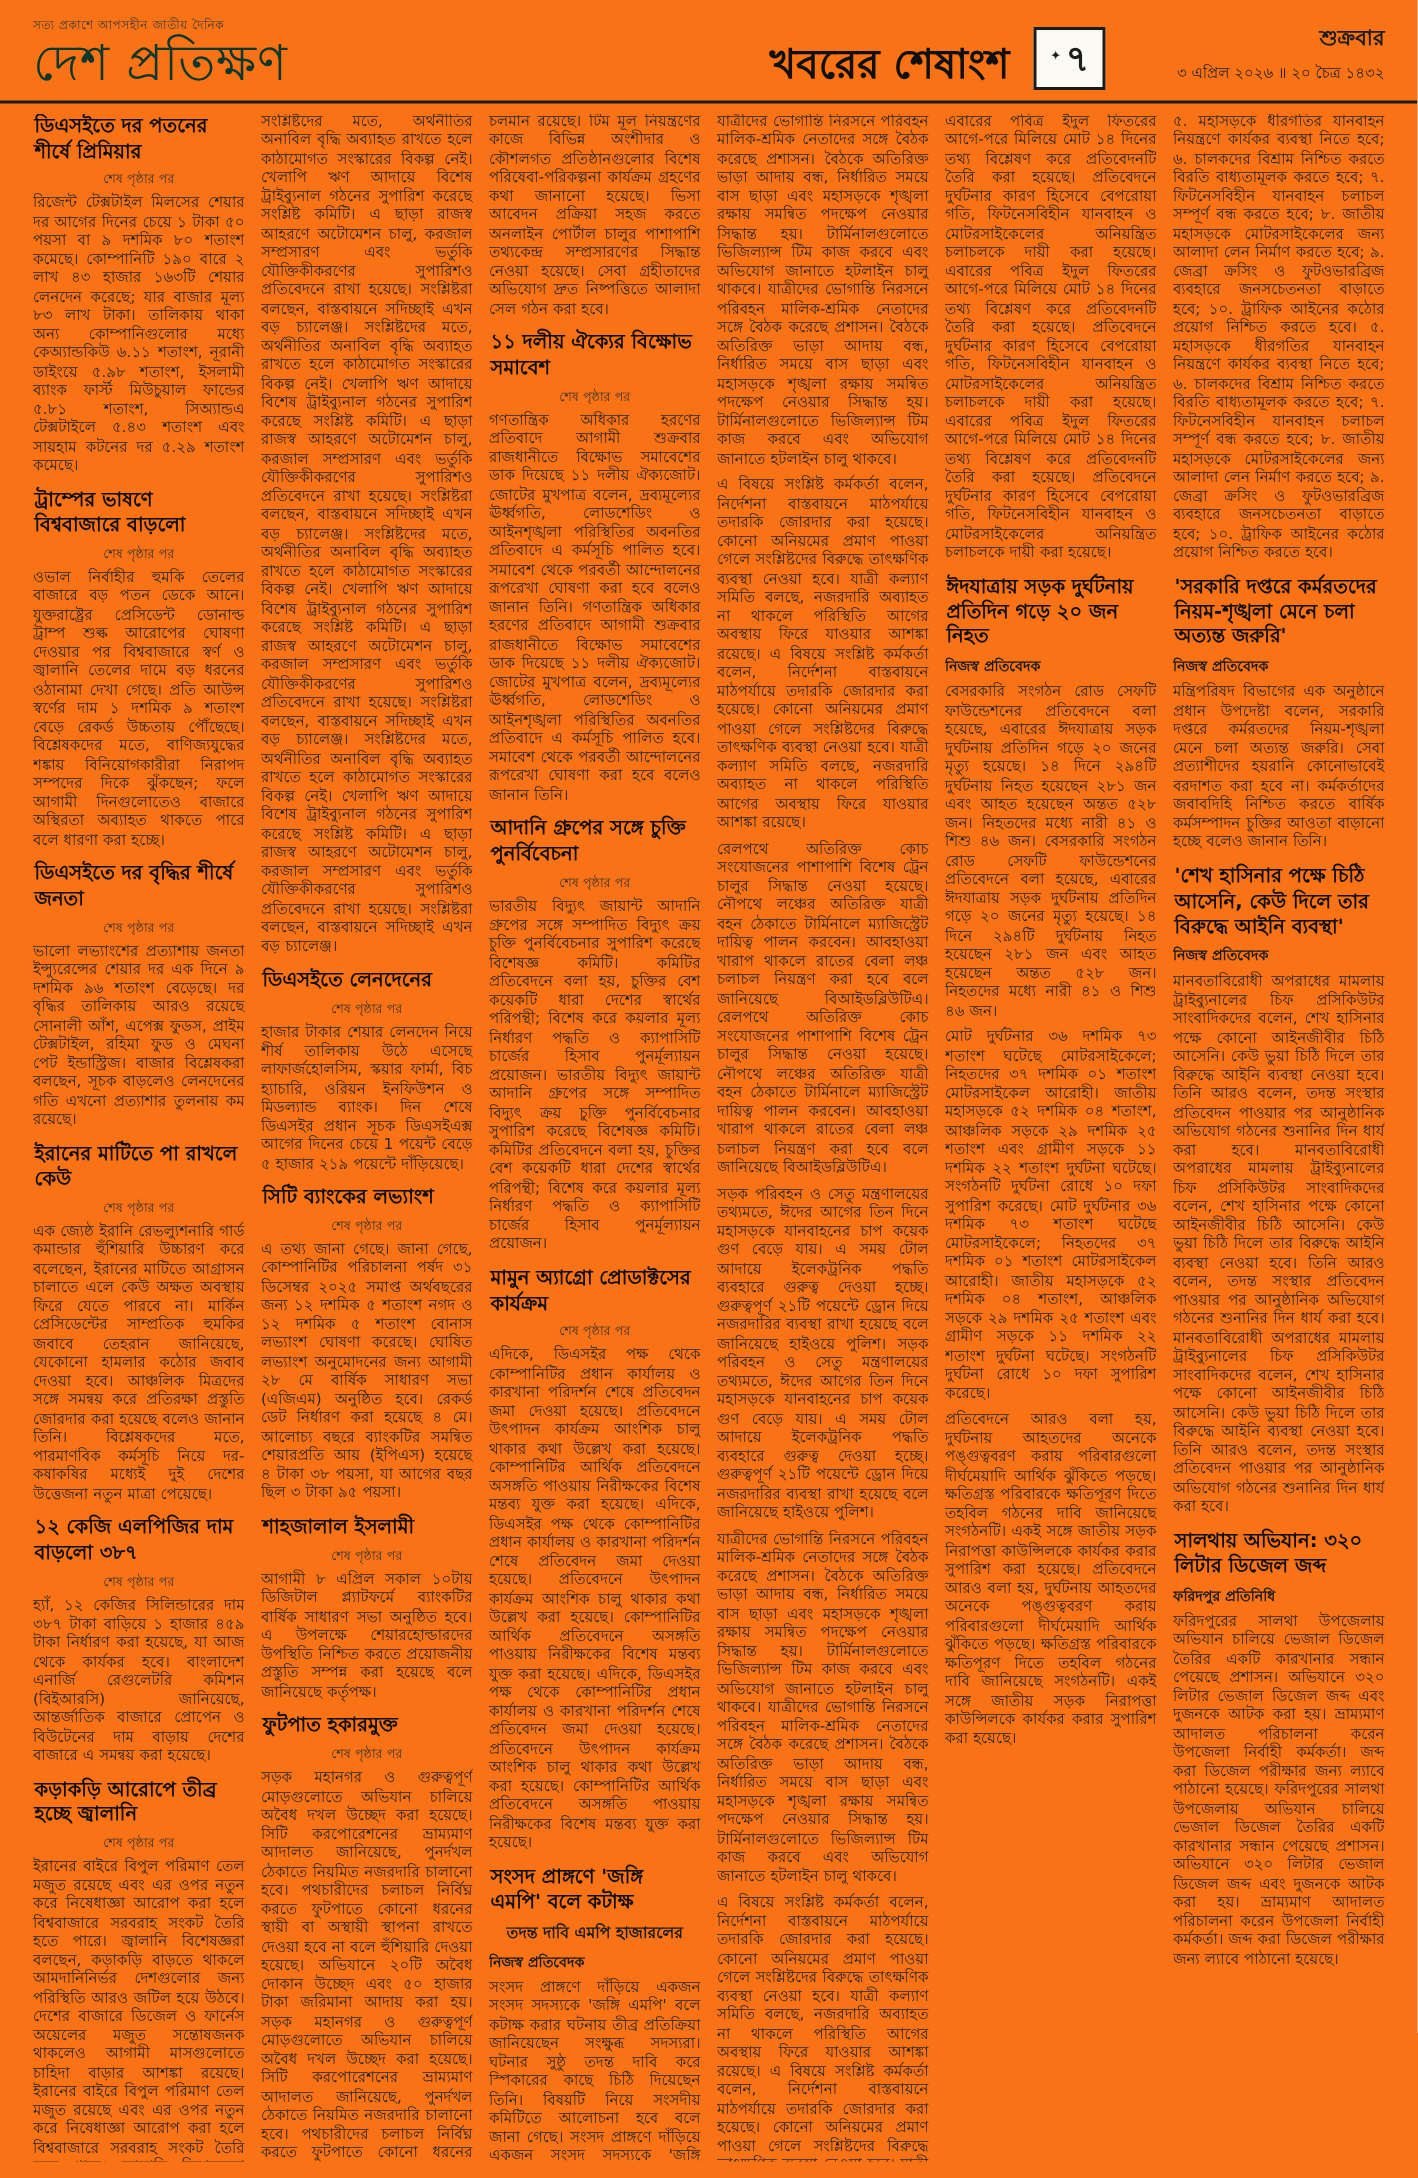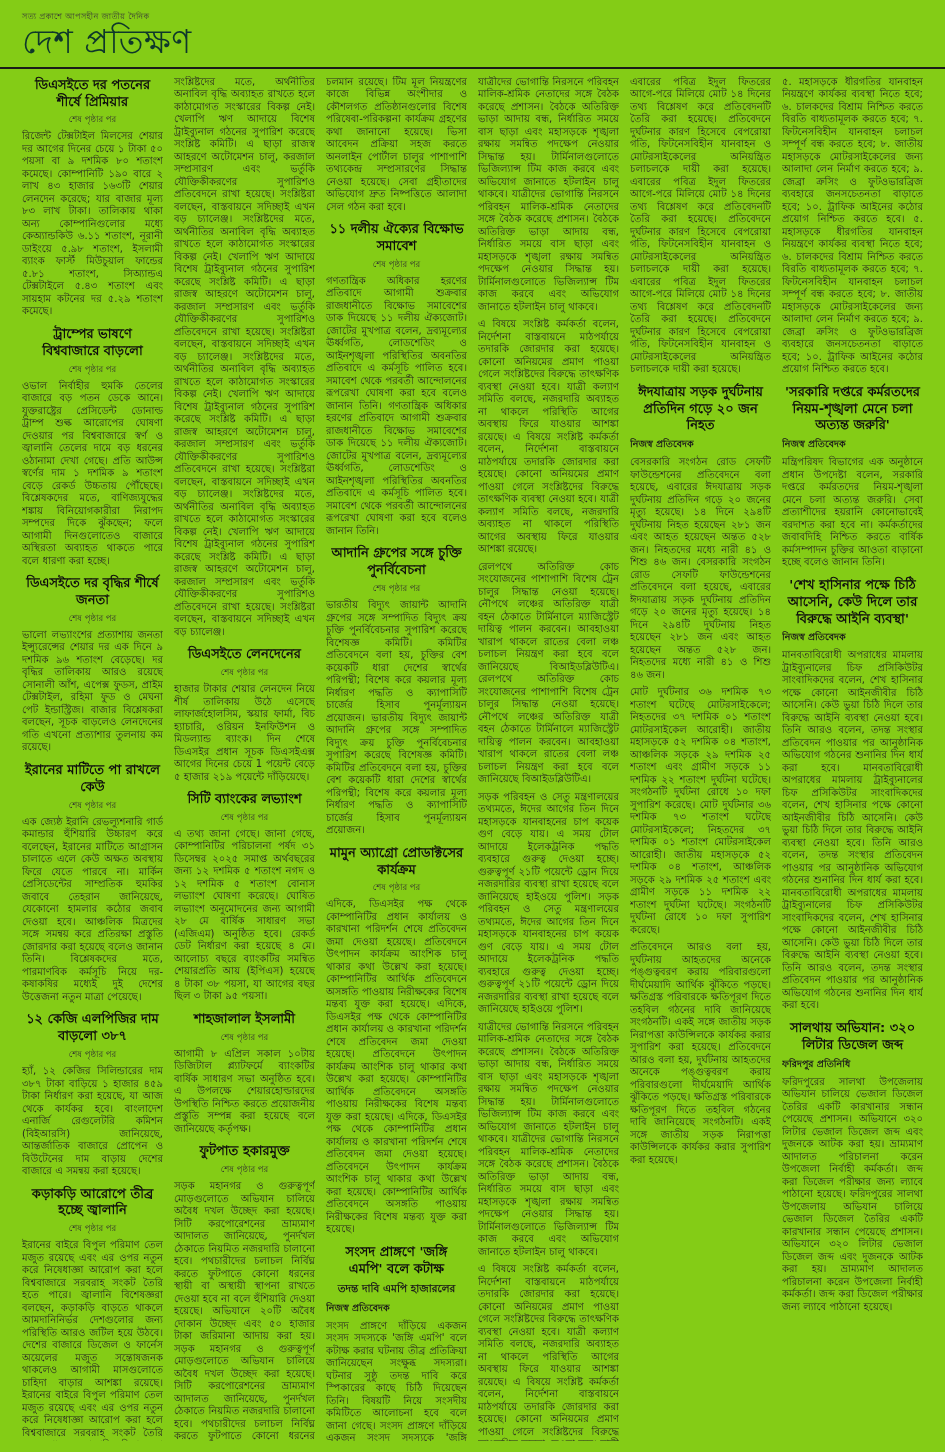--- a/index.html
+++ b/index.html
@@ -1,19 +1,19 @@
 <!DOCTYPE html>
 <html lang="bn"><head>
 <meta charset="utf-8">
 <style>
   * { margin:0; padding:0; box-sizing:border-box; }
   html,body { background:#dedbd2; }
   .page {
     width:945px; height:1452px; margin:0 auto; position:relative; overflow:hidden;
-    background:#84cc16; color:#1d1d1b;
+    background:#f97316; color:#1d1d1b;
     font-family:"DejaVu Sans","Liberation Sans",sans-serif;
   }
   
   .masthead-row {
     display:flex; align-items:flex-end;
     padding:10px 22px 7px; border-bottom:2.5px solid #1b1b19;
   }
   .mast-left { display:flex; flex-direction:column; }
   .tagline { font-size:8px; letter-spacing:.4px; color:#3a3a38; margin-bottom:2px; }
   .mastname { font-size:33px; font-weight:normal; color:#0e372b; line-height:1.05; letter-spacing:.5px; }
@@ -28,41 +28,52 @@
   .daydate { text-align:right; padding-bottom:2px; min-width:170px; }
   .day { font-size:14px; font-weight:bold; }
   .date { font-size:10px; margin-top:3px; color:#222; }
   
   .columns {
     display:flex; gap:11px; padding:7px 22px 10px;
     height:1382px; overflow:hidden;
   }
   .col { flex:1 1 0; overflow:hidden; min-width:0; }
   .blk.headline {
-    font-size:13px; font-weight:bold; text-align:center;
+    font-size:13px; font-weight:bold; text-align:left;
     line-height:1.3; margin:8px 1px 3px; color:#0e0e0e;
   }
   .col > .blk.headline:first-child { margin-top:1px; }
   .blk.subhead { font-size:10.5px; font-weight:bold; text-align:center; margin:0 0 3px; color:#1a1a1a; }
   .blk.continued { font-size:8.5px; text-align:center; margin:0 0 3px; color:#33332f; }
   .blk.byline { font-size:9.5px; font-weight:bold; margin:0 0 4px; color:#1a1a1a; }
   .blk.body {
     font-size:10px; line-height:1.25; text-align:justify;
     color:#262622; margin-bottom:5px; word-spacing:.2px;
   }
 </style>
 </head>
 <body>
 
 <div class="page">
 
   <header class="masthead-row">
     <div class="mast-left">
       <div class="tagline">সত্য প্রকাশে আপসহীন জাতীয় দৈনিক</div>
       <div class="mastname">দেশ প্রতিক্ষণ</div>
+    </div>
+    <div class="mast-right">
+      <div class="section-title">খবরের শেষাংশ</div>
+      <div class="page-box">
+        <span class="pg-orn">✦</span>
+        <span class="pg-num">৭</span>
+      </div>
+      <div class="daydate">
+        <div class="day">শুক্রবার</div>
+        <div class="date">৩ এপ্রিল ২০২৬ ॥ ২০ চৈত্র ১৪৩২</div>
+      </div>
     </div>
   </header>
 
   <main id="columns" class="columns">
       <section class="col">
         <div class="blk headline">ডিএসইতে দর পতনের শীর্ষে প্রিমিয়ার</div>
         <div class="blk continued">শেষ পৃষ্ঠার পর</div>
         <div class="blk body">রিজেন্ট টেক্সটাইল মিলসের শেয়ার দর আগের দিনের চেয়ে ১ টাকা ৫০ পয়সা বা ৯ দশমিক ৮০ শতাংশ কমেছে। কোম্পানিটি ১৯০ বারে ২ লাখ ৪৩ হাজার ১৬৩টি শেয়ার লেনদেন করেছে; যার বাজার মূল্য ৮৩ লাখ টাকা। তালিকায় থাকা অন্য কোম্পানিগুলোর মধ্যে কেঅ্যান্ডকিউ ৬.১১ শতাংশ, নূরানী ডাইংয়ে ৫.৯৮ শতাংশ, ইসলামী ব্যাংক ফার্স্ট মিউচুয়াল ফান্ডের ৫.৮১ শতাংশ, সিঅ্যান্ডএ টেক্সটাইলে ৫.৪৩ শতাংশ এবং সায়হাম কটনের দর ৫.২৯ শতাংশ কমেছে।</div>
         <div class="blk headline">ট্রাম্পের ভাষণে বিশ্ববাজারে বাড়লো</div>
         <div class="blk continued">শেষ পৃষ্ঠার পর</div>

